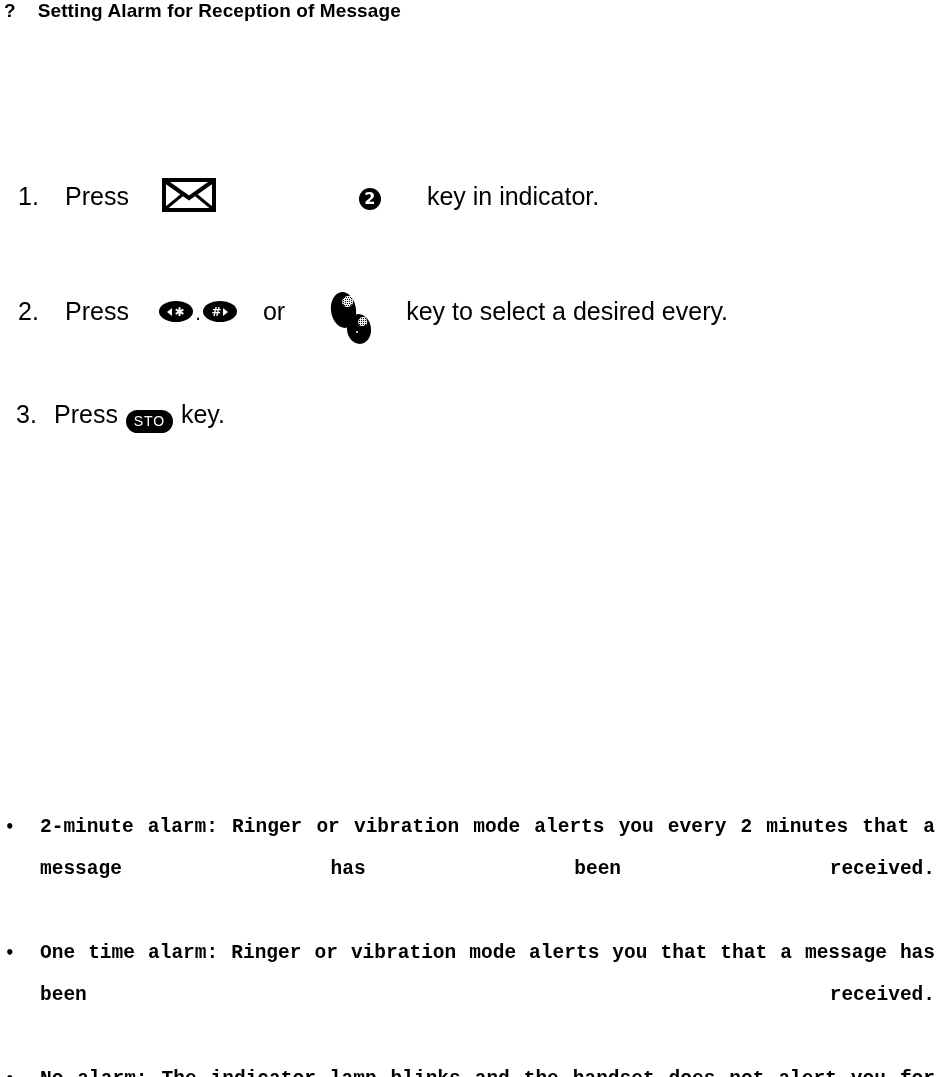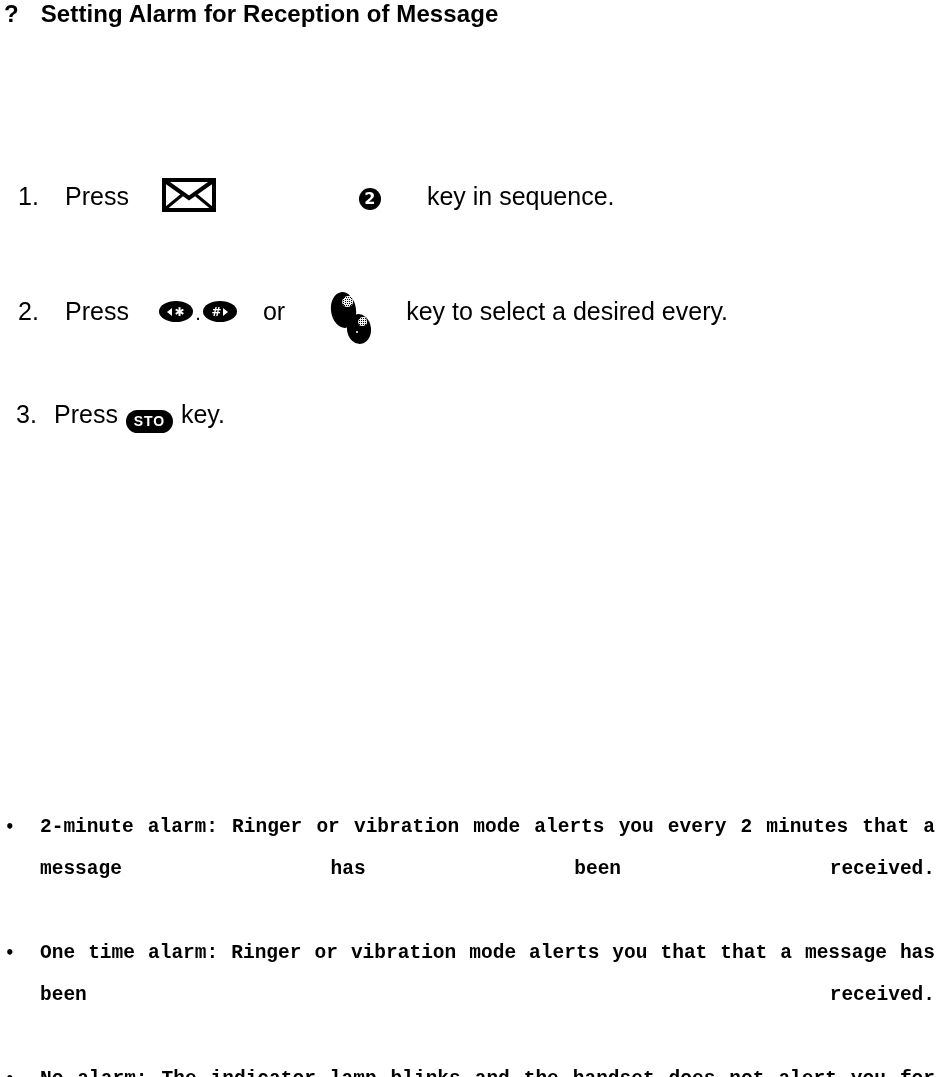--- a/index.html
+++ b/index.html
@@ -17,21 +17,21 @@
     -webkit-font-smoothing: antialiased;
   }
 
   
   .doc-heading {
     position: absolute;
     left: 4px;
     top: 0px;
     font-family: "Liberation Sans", sans-serif;
     font-weight: bold;
-    font-size: 24px;
+    font-size: 19px;
     letter-spacing: 0.1px;
     white-space: nowrap;
   }
   .doc-heading .heading-marker {
     display: inline-block;
     margin-right: 22px;
   }
 
   
   .step {
@@ -182,21 +182,21 @@
   
   .sto-key {
     display: inline-block;
     width: 47px;
     height: 23px;
     border-radius: 12px;
     background: #000000;
     color: #ffffff;
     font-family: "Liberation Sans", sans-serif;
     font-size: 14px;
-    font-weight: bold;
+    font-weight: normal;
     letter-spacing: 1px;
     line-height: 23px;
     text-align: center;
     vertical-align: -3px;
   }
 
   
   .notes {
     position: absolute;
     left: 0px;
@@ -242,21 +242,21 @@
 </div>
 
 <div class="step step-1">
   <span class="step-num">1.</span><span class="word-press">Press</span><span class="gap-a"></span><span class="envelope-icon">
     <svg width="54" height="34" viewBox="0 0 54 34" aria-hidden="true">
       <rect x="2" y="2" width="50" height="30" fill="#ffffff" stroke="#000000" stroke-width="4"></rect>
       <path d="M3 3 L27 20 L51 3" fill="none" stroke="#000000" stroke-width="4"></path>
       <path d="M3 31 L20 17" fill="none" stroke="#000000" stroke-width="3"></path>
       <path d="M51 31 L34 17" fill="none" stroke="#000000" stroke-width="3"></path>
     </svg>
-  </span><span class="gap-b"></span><span class="circled-num">2</span><span class="gap-e"></span><span>key in sequence.</span>
+  </span><span class="gap-b"></span><span class="circled-num">2</span><span class="gap-e"></span><span>key in indicator.</span>
 </div>
 
 <div class="step step-2">
   <span class="step-num">2.</span><span class="word-press">Press</span><span class="gap-c"></span><span class="side-key">
     <span class="sk-inner">
       <span class="tri-left"></span>
       <span class="sk-glyph">✱</span>
     </span>
   </span><span class="key-dot">.</span><span class="side-key">
     <span class="sk-inner">

